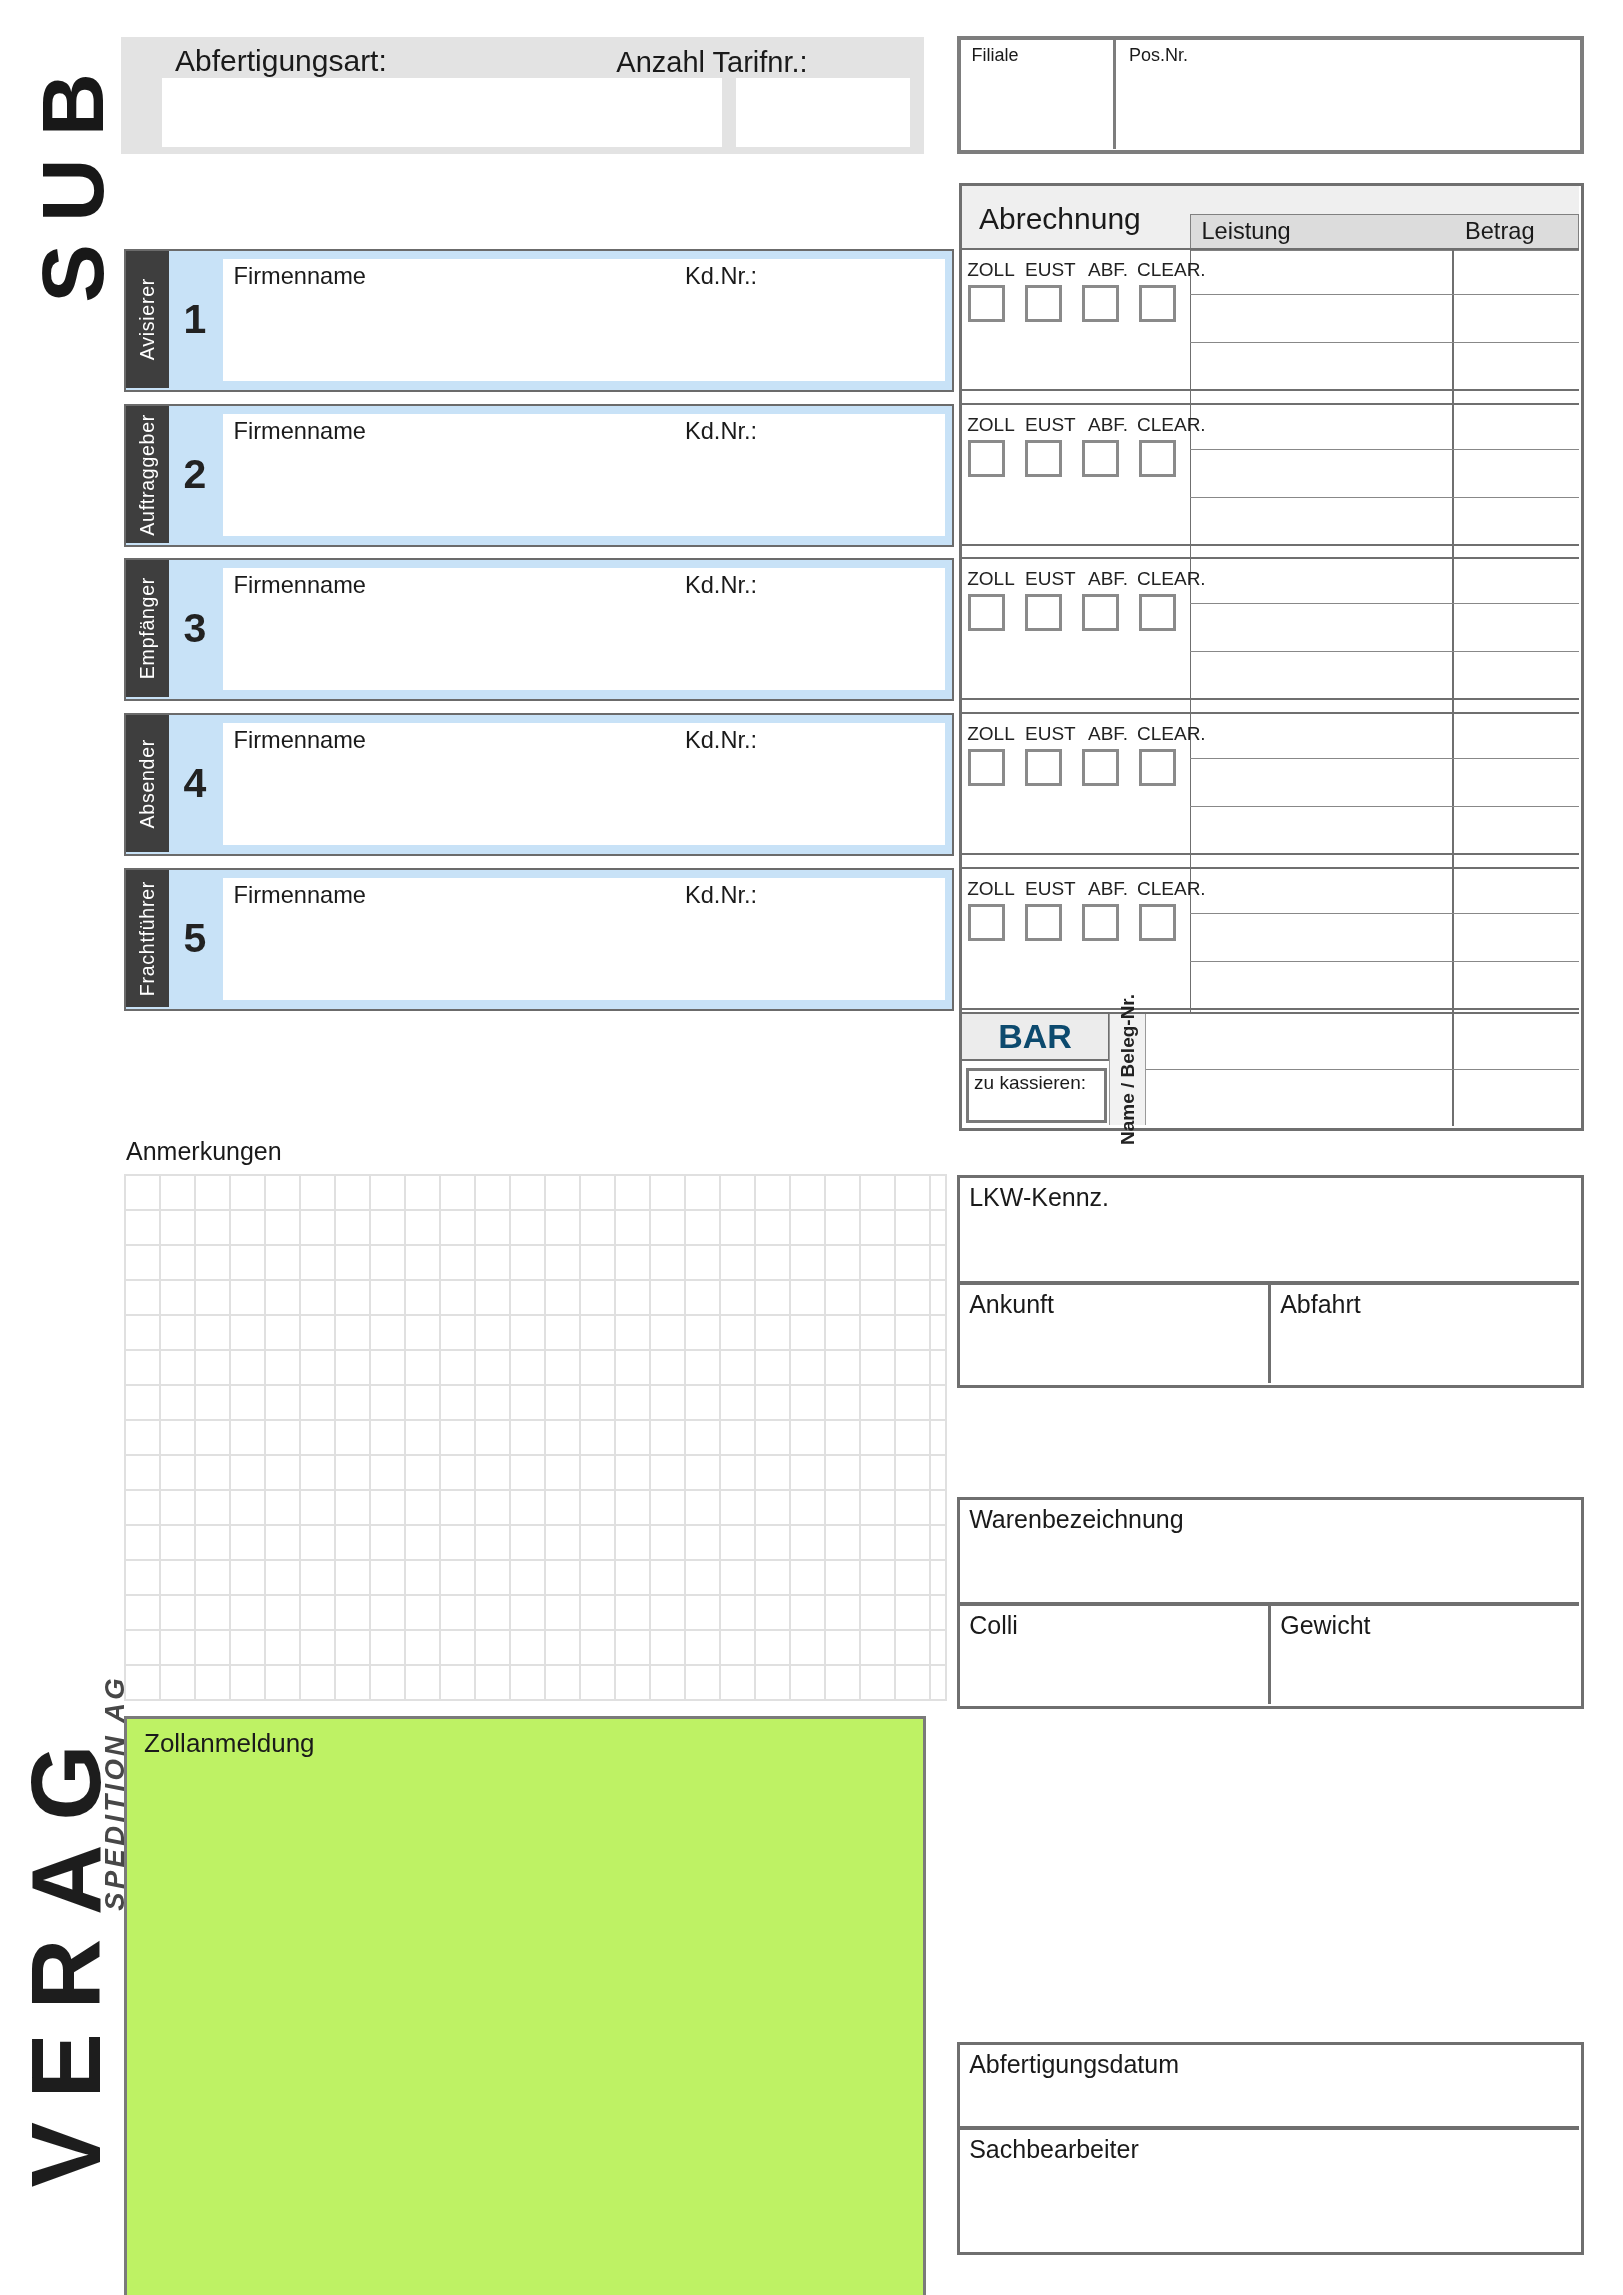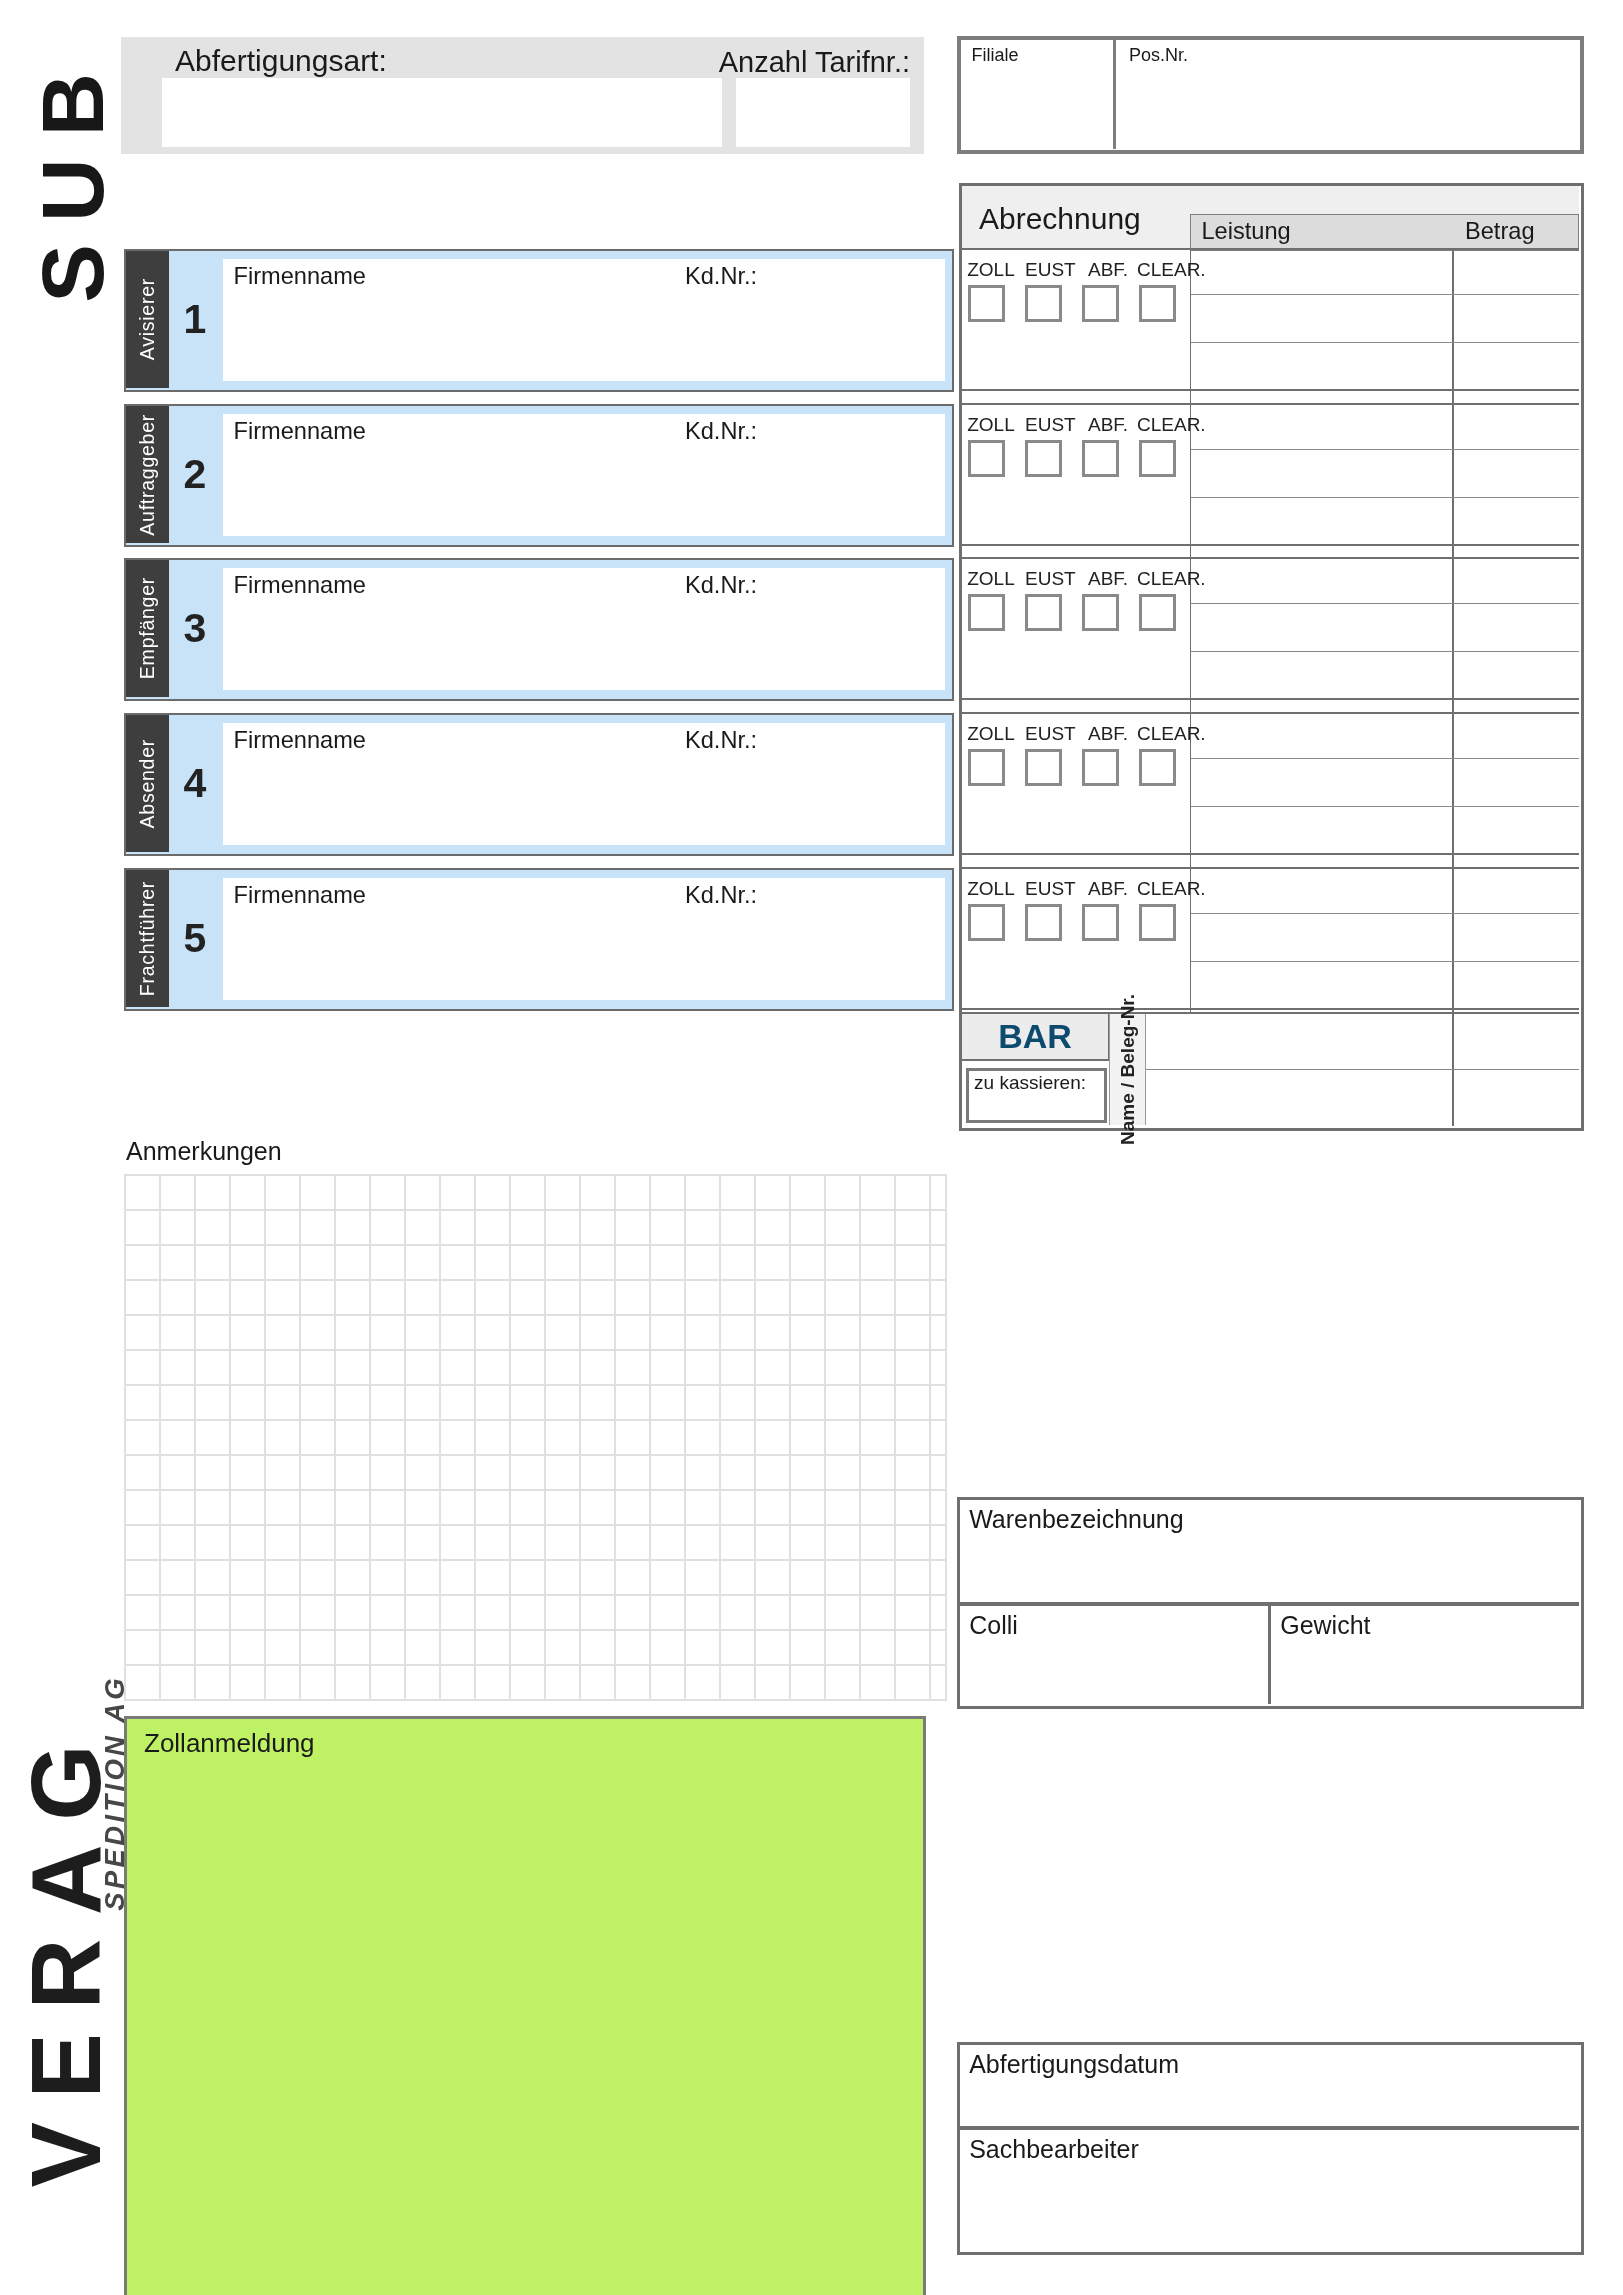--- a/index.html
+++ b/index.html
@@ -9,21 +9,21 @@
   .vtext{writing-mode:vertical-rl;transform:rotate(180deg);text-orientation:mixed;white-space:nowrap;}
 
   
   .sub-logo{left:33px;top:33px;width:79px;height:288px;display:flex;align-items:center;justify-content:center;}
   .sub-logo span{font-size:88px;font-weight:bold;letter-spacing:22px;color:#181818;}
 
   
   .header-panel{left:121px;top:37px;width:803px;height:117px;background:#e3e3e3;}
   .abf-label{left:42px;top:6.5px;font-size:30px;margin-left:12px;}
   .abf-input{left:41px;top:41px;width:560px;height:69px;background:#fff;}
-  .anz-label{left:393px;top:9.2px;width:396px;font-size:29px;text-align:right;}
+  .anz-label{left:393px;top:9.2px;width:396px;font-size:29px;text-align:center;}
   .anz-input{left:615px;top:41px;width:174px;height:69px;background:#fff;}
 
   
   .filiale-box{left:957px;top:36px;width:627px;height:118px;border:4.6px solid #7d7d7d;background:#fff;}
   .filiale-vdiv{left:152px;top:0;width:3.3px;height:109px;background:#7d7d7d;}
   .cell-label{font-size:18px;}
   .filiale-label{left:10.5px;top:5.2px;}
   .posnr-label{left:168px;top:5.2px;}
   .filiale-cell{left:0;top:0;width:152px;height:109px;}
   .posnr-cell{left:156px;top:0;width:462px;height:109px;}
@@ -278,20 +278,33 @@
     <div class="abs party-box">
       <span class="abs fn-label">Firmenname</span>
       <span class="abs kd-label">Kd.Nr.:</span>
     </div>
   </div>
 </div>
 
   <div class="abs anm-label">Anmerkungen</div>
   <div class="abs notes-grid"></div>
 
+  <div class="abs big-box lkw-box">
+    <div class="abs" style="left:0;top:0;width:619px;height:103px;">
+      <div class="abs box-label">LKW-Kennz.</div>
+    </div>
+    <div class="abs hdiv" style="top:103px;"></div>
+    <div class="abs" style="left:0;top:107px;width:308px;height:98px;">
+      <div class="abs box-label">Ankunft</div>
+    </div>
+    <div class="abs vdiv-half" style="left:308px;top:107px;height:98px;"></div>
+    <div class="abs" style="left:311px;top:107px;width:308px;height:98px;">
+      <div class="abs box-label">Abfahrt</div>
+    </div>
+  </div>
 
   <div class="abs big-box waren-box">
     <div class="abs" style="left:0;top:0;width:619px;height:102px;">
       <div class="abs box-label">Warenbezeichnung</div>
     </div>
     <div class="abs hdiv" style="top:102px;"></div>
     <div class="abs" style="left:0;top:106px;width:308px;height:98px;">
       <div class="abs box-label">Colli</div>
     </div>
     <div class="abs vdiv-half" style="left:308px;top:106px;height:98px;"></div>

